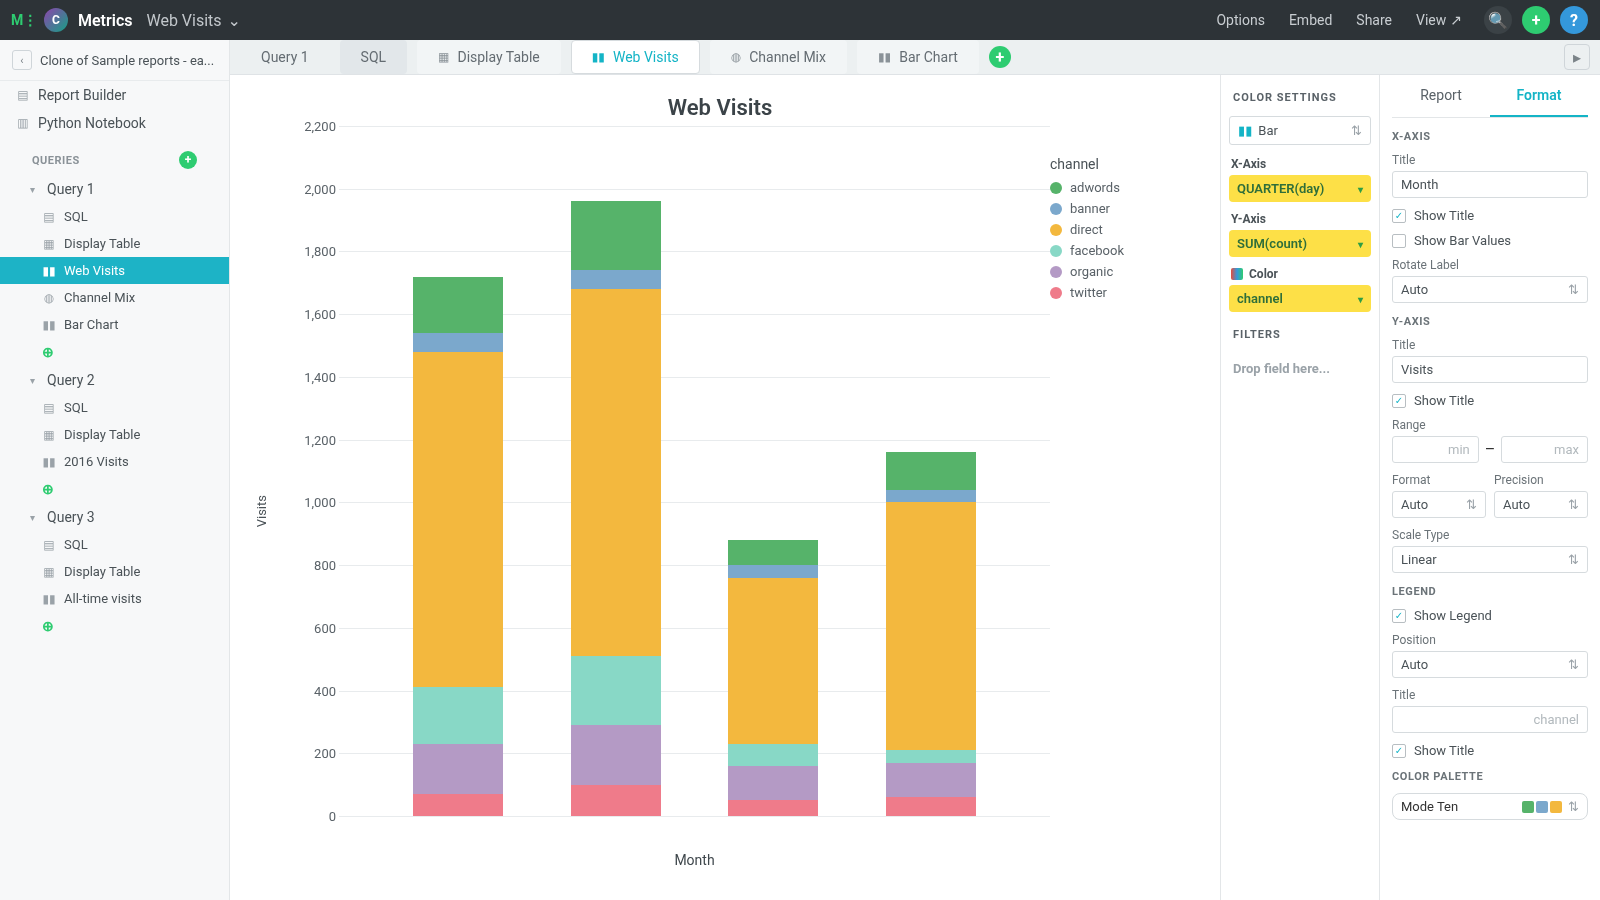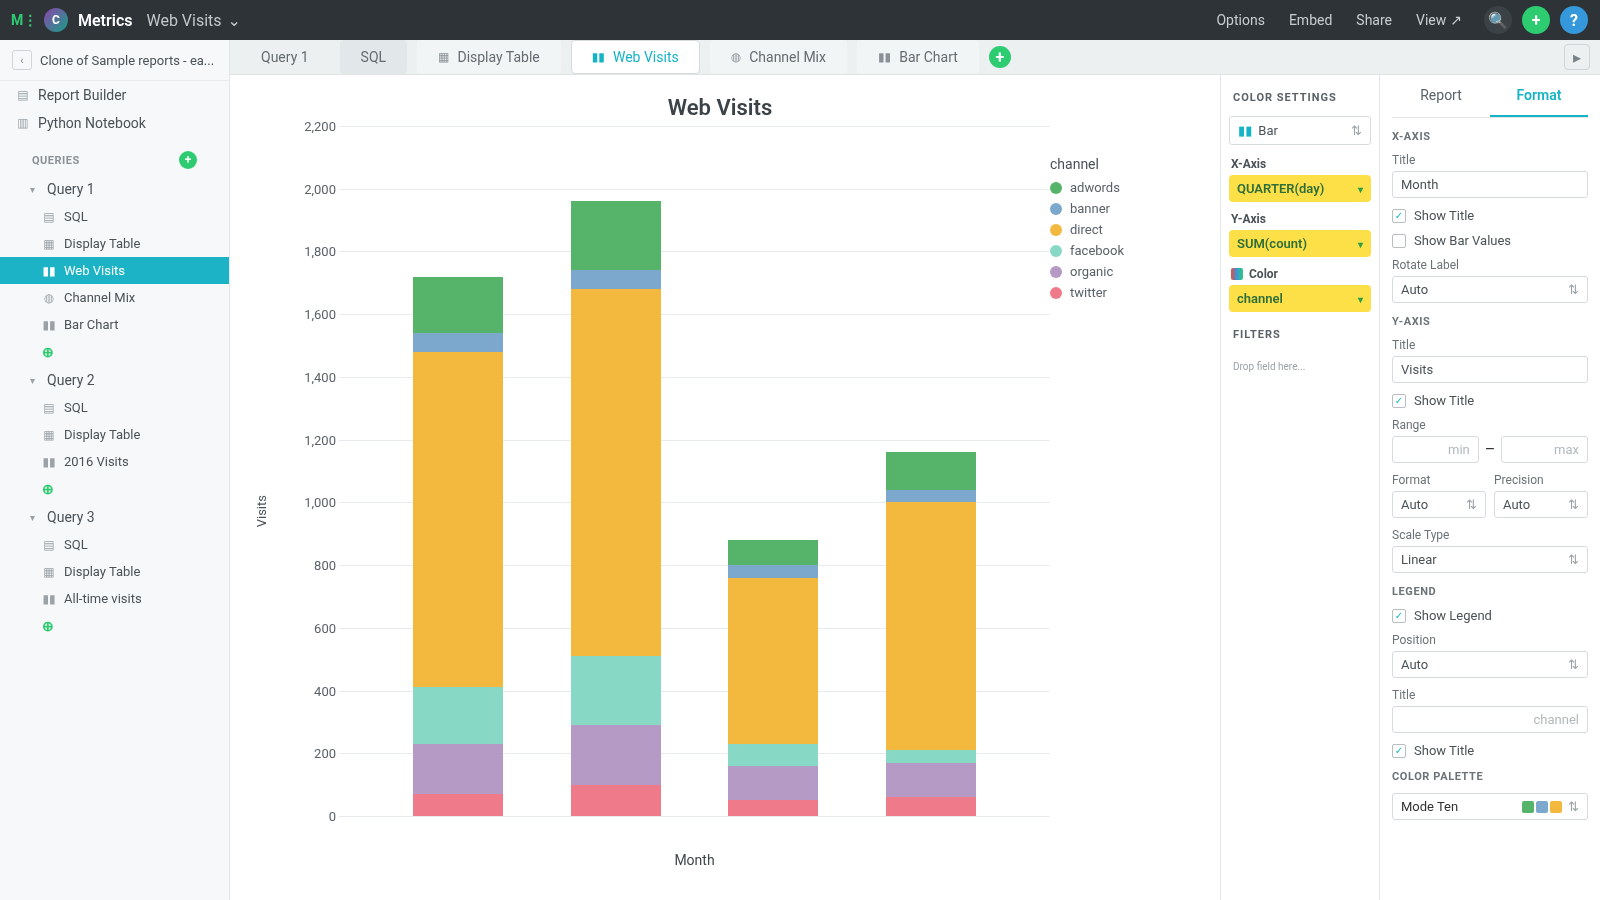--- a/index.html
+++ b/index.html
@@ -72,39 +72,39 @@
 .legend-dot { width:12px; height:12px; border-radius:50%; }
 
 .right-panels { display:flex; }
 .settings-panel { width:160px; background:#fff; border-left:1px solid #e3e6e8; border-right:1px solid #e3e6e8; padding:10px 8px; }
 .settings-panel .head { font-size:11px; letter-spacing:1px; font-weight:700; color:#5a6268; padding:6px 4px 12px; }
 .settings-panel .sel { border:1px solid #d6dbde; border-radius:3px; padding:6px 8px; display:flex; align-items:center; justify-content:space-between; font-size:13px; color:#4a5257; margin-bottom:12px; }
 .settings-panel .label { font-size:12px; font-weight:700; color:#4a5257; margin:4px 0 4px 2px; }
 .settings-panel .pill { background:#fde047; border-radius:4px; padding:6px 8px; display:flex; align-items:center; justify-content:space-between; font-size:13px; color:#2f6e3a; font-weight:600; margin-bottom:10px; }
 .settings-panel .color-row { display:flex; align-items:center; gap:6px; font-size:12px; font-weight:700; color:#4a5257; margin:2px 0 4px 2px; }
 .settings-panel .color-sw { width:12px; height:12px; background:linear-gradient(90deg,#e74c3c,#3498db,#2ecc71); border-radius:2px; }
-.settings-panel .drop { color:#9aa2a8; font-size:10px; padding:8px 4px; }
+.settings-panel .drop { color:#9aa2a8; font-size:13px; padding:8px 4px;font-weight:bold; }
 
 .format-panel { width:220px; background:#fff; padding:0 12px 20px; overflow-y:auto; }
 .format-tabs { display:flex; border-bottom:1px solid #e3e6e8; margin-bottom:12px; }
 .format-tab { flex:1; text-align:center; padding:12px 0; font-size:14px; color:#5a6268; cursor:pointer; }
 .format-tab.active { color:#14b4c6; font-weight:600; border-bottom:2px solid #14b4c6; }
 .format-panel .sec { font-size:11px; letter-spacing:0.6px; font-weight:700; color:#6b7378; margin:12px 0 10px; }
 .format-panel .fl { font-size:12px; color:#6b7378; margin-bottom:4px; }
 .format-panel input[type=text] { width:100%; border:1px solid #d6dbde; border-radius:3px; padding:5px 8px; font-size:13px; color:#4a5257; }
 .format-panel .cb-row { display:flex; align-items:center; gap:8px; font-size:13px; color:#4a5257; margin:10px 0; }
 .format-panel .cb { width:14px; height:14px; border:1px solid #b8bec2; border-radius:2px; display:flex; align-items:center; justify-content:center; font-size:10px; color:#14b4c6; }
 .format-panel .cb.on::after { content:"✓"; }
 .format-panel .sel2 { width:100%; border:1px solid #d6dbde; border-radius:3px; padding:5px 8px; font-size:13px; color:#4a5257; display:flex; justify-content:space-between; align-items:center; }
 .format-panel .two { display:flex; gap:8px; }
 .format-panel .two > div { flex:1; }
 .format-panel .range-row { display:flex; align-items:center; gap:6px; }
 .format-panel .range-row input { flex:1; }
 .format-panel input::placeholder { color:#b2b9bd; text-align:right; }
-.palette-row { display:flex; align-items:center; justify-content:space-between; border:1px solid #d6dbde; border-radius:3px; padding:5px 8px; font-size:13px; }
+.palette-row { display:flex; align-items:center; justify-content:space-between; border:1px solid #d6dbde; border-radius:8px; padding:5px 8px; font-size:13px; }
 .palette-sw { display:flex; gap:2px; }
 .palette-sw span { width:12px; height:12px; border-radius:2px; }
 .chev-green::after { content:"▾"; color:#2f9e44; font-size:10px; }
 </style>
 </head>
 <body>
 
 <div class="topbar">
   <span class="logo">M⋮</span>
   <span class="brand-icon">C</span>

